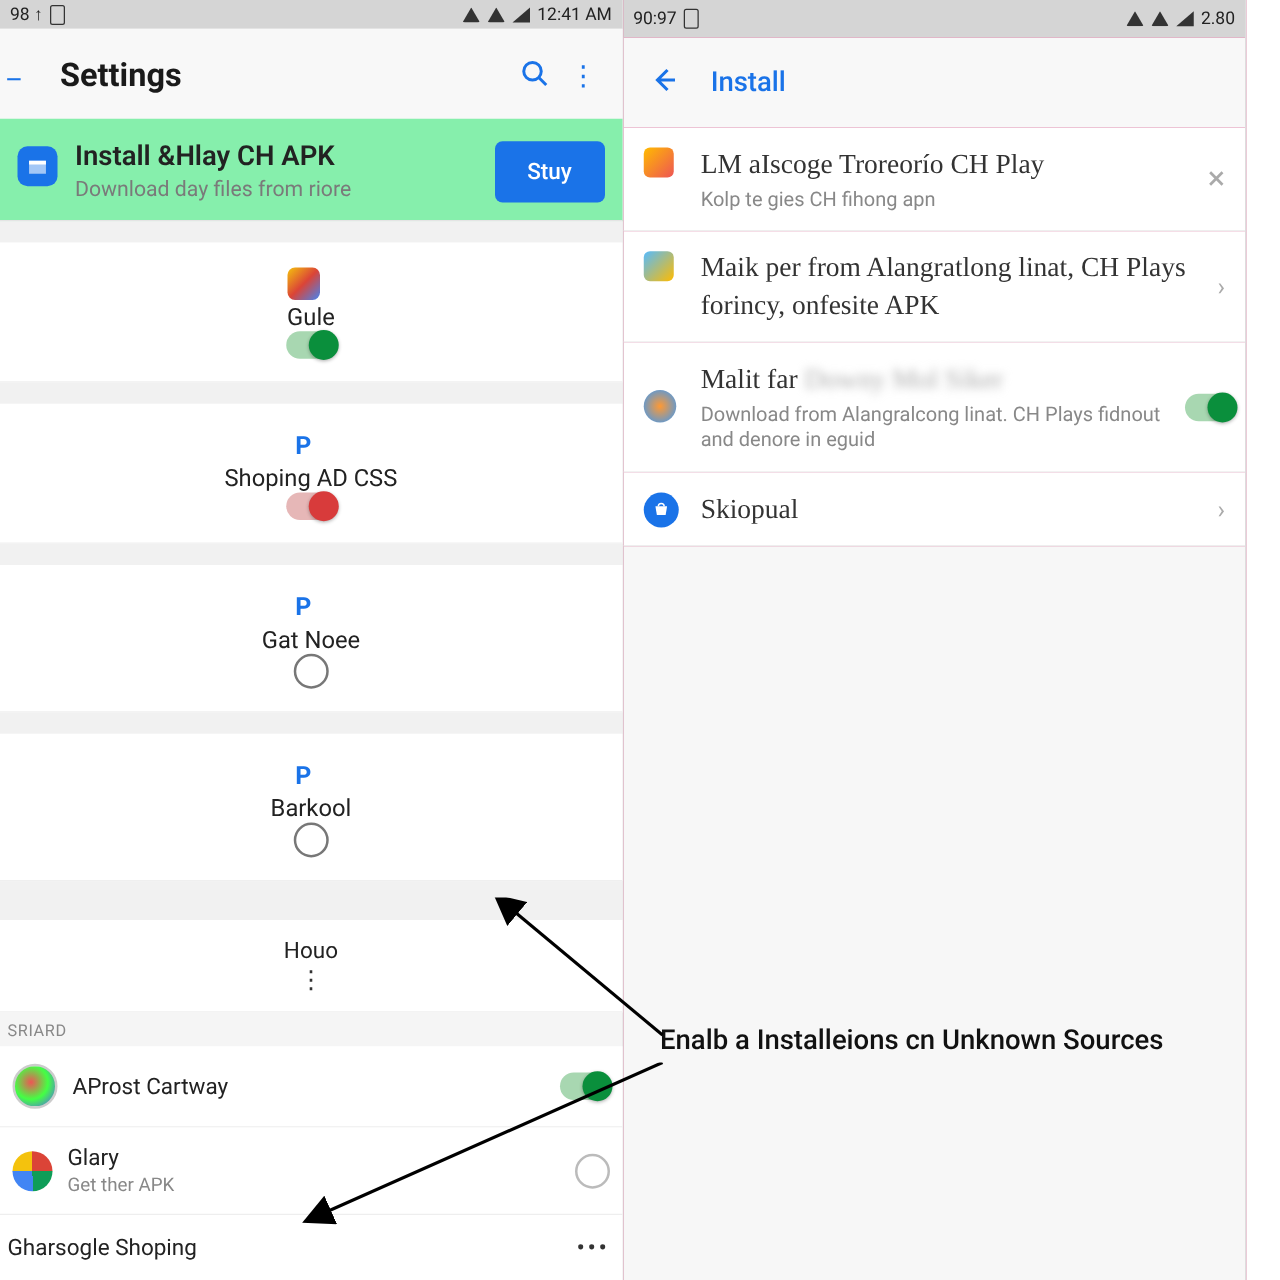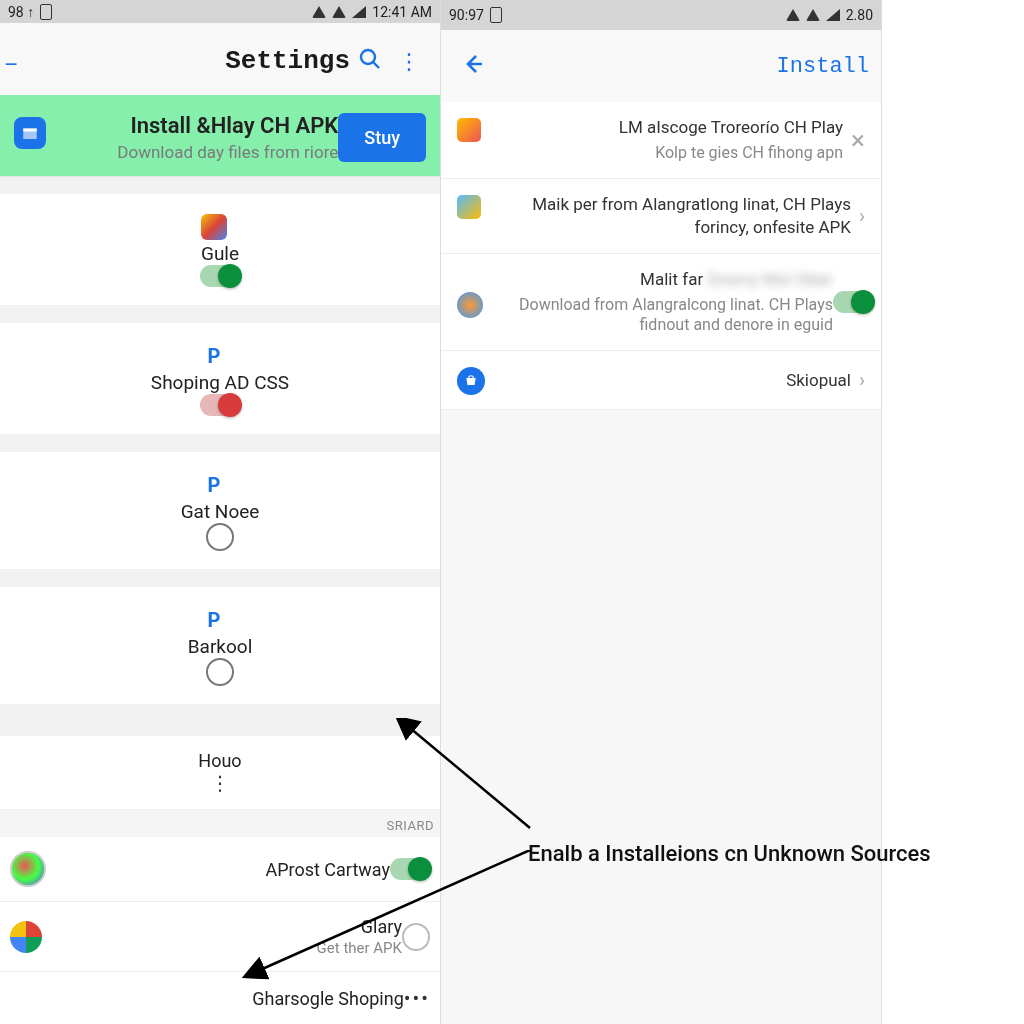--- a/index.html
+++ b/index.html
@@ -1,25 +1,25 @@
 <!DOCTYPE html>
 <html><head>
 <meta charset="utf-8">
 <style>
 html,body{margin:0;padding:0;font-family:Roboto,-apple-system,Segoe UI,Arial,sans-serif;background:#fff;}
-#wrap{width:882px;height:1024px;position:relative;display:flex;text-align:right;}
+#wrap{width:997px;height:1024px;position:relative;display:flex;}
 .phone{flex:1;display:flex;flex-direction:column;border-right:1px solid #ddd;background:#f5f5f5;}
 .phone:last-child{border-right:none;}
 .statusbar{height:30px;background:#d5d5d5;display:flex;align-items:center;justify-content:space-between;padding:0 8px;font-size:14px;color:#222;}
 .statusbar .left,.statusbar .right{display:flex;align-items:center;gap:6px;}
 .wifi{width:0;height:0;border-left:7px solid transparent;border-right:7px solid transparent;border-bottom:12px solid #333;border-radius:2px;}
 .cell{width:0;height:0;border-style:solid;border-width:0 0 12px 14px;border-color:transparent transparent #333;}
 .battery{display:inline-block;width:10px;height:14px;border:1px solid #333;border-radius:2px;position:relative;}
 .appbar{display:flex;align-items:center;background:#f8f8f8;padding:16px 14px 12px;}
-.appbar .title{font-size:26px;font-weight:700;color:#1a1a1a;flex:1;margin-left:34px;font-family:Liberation Mono, monospace;}
+.appbar .title{font-size:26px;font-weight:700;color:#1a1a1a;flex:1;margin-left:34px;}
 .appbar svg{width:24px;height:24px;}
 .iconbtn{padding:8px;cursor:pointer;}
 .header2{background:#86efac;border-bottom:1px solid #e4e4e4;padding:18px 14px 14px;display:flex;align-items:center;}
 .header2 .iconbox{width:32px;height:32px;background:#1a73e8;border-radius:8px;display:flex;align-items:center;justify-content:center;margin-right:14px;margin-top:4px;align-self:flex-start;}
 .header2 .texts{flex:1;}
 .h2title{font-size:22px;font-weight:600;color:#222;}
 .h2sub{font-size:17px;color:#7a7a7a;margin-top:4px;}
 .stuybtn{background:#1a73e8;color:#fff;padding:14px 26px;border-radius:6px;font-size:18px;font-weight:500;}
 .row{background:#fff;padding:18px 14px;display:flex;align-items:center;border-bottom:1px solid #efefef;flex-direction:column;}
 .spacer{height:22px;background:#f1f1f1;}
@@ -34,24 +34,24 @@
 .radio{width:24px;height:24px;border:2px solid #777;border-radius:50%;}
 .smallcat{font-size:13px;color:#888;padding:8px 6px 4px;letter-spacing:.5px;}
 .secrow{background:#fff;padding:14px 10px;display:flex;align-items:center;border-bottom:1px solid #eee;}
 .secrow .icon{width:32px;height:32px;margin-right:12px;}
 .secrow .name{font-size:18px;color:#222;}
 .secrow .sub{font-size:15px;color:#888;margin-top:2px;}
 .secrow .col{flex:1;}
 .p2row{background:#fff;padding:14px 16px;display:flex;align-items:flex-start;border-bottom:1px solid #eee;}
 .p2row .icon{width:28px;height:28px;margin-right:18px;margin-top:2px;flex-shrink:0;}
 .p2row .texts{flex:1;}
-.p2row .title{font-size:17px;color:#333;line-height:1.35;}
+.p2row .title{font-size:22px;color:#333;line-height:1.35;font-family:Liberation Serif, serif;}
 .p2row .sub{font-size:16px;color:#888;margin-top:4px;line-height:1.3;}
 .chev{color:#aaa;margin-left:8px;align-self:center;}
-.annot{position:absolute;left:528px;top:841px;font-size:22px;color:#111;font-weight:500;white-space:nowrap;}
+.annot{position:absolute;left:528px;top:820px;font-size:22px;color:#111;font-weight:500;white-space:nowrap;}
 .arrow{position:absolute;pointer-events:none;}
 .circle-icon{border-radius:50%;}
 </style>
 </head>
 <body>
 <div id="wrap">
 
 <div class="phone">
   <div class="statusbar">
     <div class="left">

